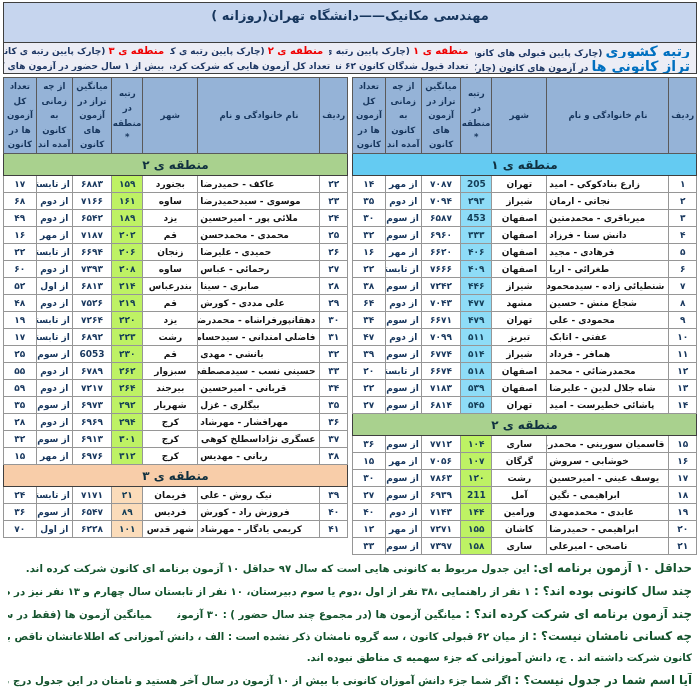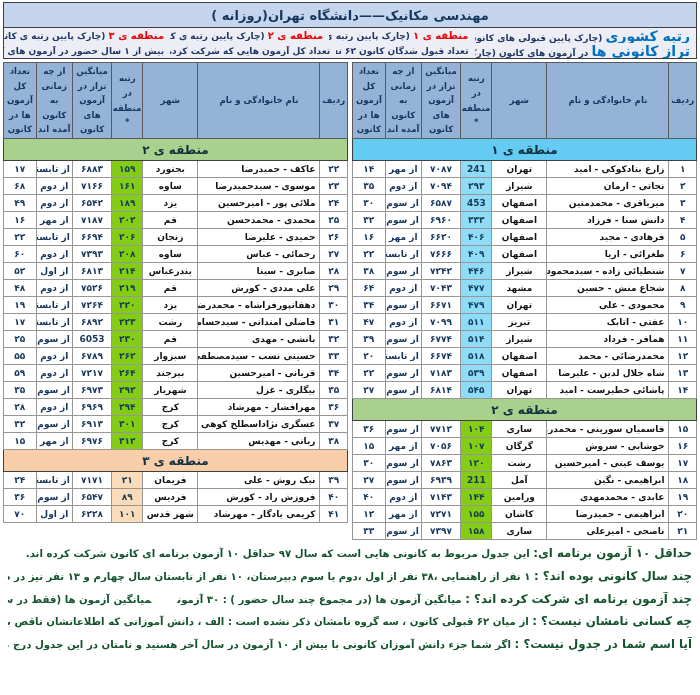--- a/index.html
+++ b/index.html
@@ -9,21 +9,21 @@
     font-family:"DejaVu Sans",sans-serif;
     direction:rtl;
     color:#111;
   }
   .page{width:700px;height:695px;padding:2px 3px;overflow:hidden}
 
   
   .header-block{border:1px solid #3f3f3f;background:#ecedf5}
   .title-bar{
     background:#c6d5ee;border-bottom:1px solid #3f3f3f;
-    height:25px;line-height:25px;text-align:center;
+    height:40px;line-height:25px;text-align:center;
     font-weight:bold;font-size:13px;color:#17365d;
     overflow:hidden;white-space:nowrap;
   }
   .stats-row{
     display:flex;align-items:center;
     height:15px;font-size:9px;font-weight:bold;color:#1f3864;
     white-space:nowrap;overflow:hidden;
   }
   .stats-row .cell{overflow:hidden;white-space:nowrap;padding:0 6px}
   .r1c1{width:32%}.r1c2{width:21%}.r1c3{width:23%}.r1c4{width:24%}
@@ -47,32 +47,32 @@
     padding:1px;line-height:1.7;
   }
   .rank-table td{
     border:1px solid #969696;
     height:17px;max-height:17px;
     font-size:9px;font-weight:bold;
     text-align:center;vertical-align:middle;
     padding:0 2px;overflow:hidden;white-space:nowrap;
     color:#17365d;
   }
-  .rank-table td.name{text-align:right;color:#141414;padding-right:4px}
+  .rank-table td.name{text-align:left;color:#141414;padding-right:4px}
   .rank-table td.city{color:#141414}
   .rank-table tr.band td{
     height:22px;font-size:12px;font-weight:bold;color:#10303f;
     border:1px solid #3f3f3f;
   }
   tr.band.r1 td{background:#64cbf2}
   tr.band.r2 td{background:#a9d18e}
   tr.band.r3 td{background:#f8cda9}
   td.rank{color:#123c56}
   td.rank.r1{background:#8edcf7}
-  td.rank.r2{background:#84cc16}
+  td.rank.r2{background:#bef264}
   td.rank.r3{background:#fbdcba}
   col.c-no{width:8%}col.c-name{width:35.5%}col.c-city{width:16%}
   col.c-rank{width:9%}col.c-avg{width:11.5%}col.c-since{width:10.5%}col.c-total{width:9.5%}
 
   
   .footer{padding:6px 5px 0 5px;color:#14532d}
   .footer-line{
     text-align:right;margin-bottom:8px;
     font-size:10.2px;line-height:1.25;
     white-space:nowrap;overflow:hidden;
@@ -149,21 +149,21 @@
         </tr>
       </thead>
       <tbody>
           <tr class="band r1">
             <td colspan="7">منطقه ی ۱</td>
           </tr>
           <tr>
             <td class="no">۱</td>
             <td class="name">زارع بنادکوکی - امید</td>
             <td class="city">تهران</td>
-            <td class="rank r1">241</td>
+            <td class="rank r1">205</td>
             <td class="avg">۷۰۸۷</td>
             <td class="since">از مهر</td>
             <td class="total">۱۴</td>
           </tr>
           <tr>
             <td class="no">۲</td>
             <td class="name">نجاتی - ارمان</td>
             <td class="city">شیراز</td>
             <td class="rank r1">۲۹۳</td>
             <td class="avg">۷۰۹۴</td>
@@ -558,16 +558,17 @@
         </tbody>
     </table>
 
   </div>
 
   <div class="footer">
       <div class="footer-line"><span class="lead">حداقل ۱۰ آزمون برنامه ای:</span><span class="seg"> این جدول مربوط به کانونی هایی است که سال ۹۷ حداقل ۱۰ آزمون برنامه ای کانون شرکت کرده اند.</span></div>
       <div class="footer-line"><span class="lead">چند سال کانونی بوده اند؟ :</span><span class="seg"> ۱ نفر از راهنمایی ،۳۸ نفر از اول ،دوم یا سوم دبیرستان، ۱۰ نفر از تابستان سال چهارم و ۱۳ نفر نیز در طی سال تحصیلی چهارم به کانون آمده اند.</span></div>
       <div class="footer-line"><span class="lead">چند آزمون برنامه ای شرکت کرده اند؟ :</span><span class="seg"> میانگین آزمون ها (در مجموع چند سال حضور ) : ۳۰ آزمون</span><span class="seg gap">میانگین آزمون ها (فقط در سال آخر) : ۱۷ آزمون</span></div>
       <div class="footer-line"><span class="lead">چه کسانی نامشان نیست؟ :</span><span class="seg"> از میان ۶۲ قبولی کانون ، سه گروه نامشان ذکر نشده است : الف ، دانش آموزانی که اطلاعاتشان ناقص بوده است .ب ، دانش آموزانی که در کمتر از ۱۰ آزمون برنامه ای</span></div>
+      <div class="footer-line"><span class="seg">کانون شرکت داشته اند . ج، دانش آموزانی که جزء سهمیه ی مناطق نبوده اند.</span></div>
       <div class="footer-line"><span class="lead">آیا اسم شما در جدول نیست؟ :</span><span class="seg"> اگر شما جزء دانش آموزان کانونی با بیش از ۱۰ آزمون در سال آخر هستید و نامتان در این جدول درج نشده است ، مدارک خود را از طریق ای میل به نشانی</span></div>
     </div>
 
 </div>
 
 </body></html>

